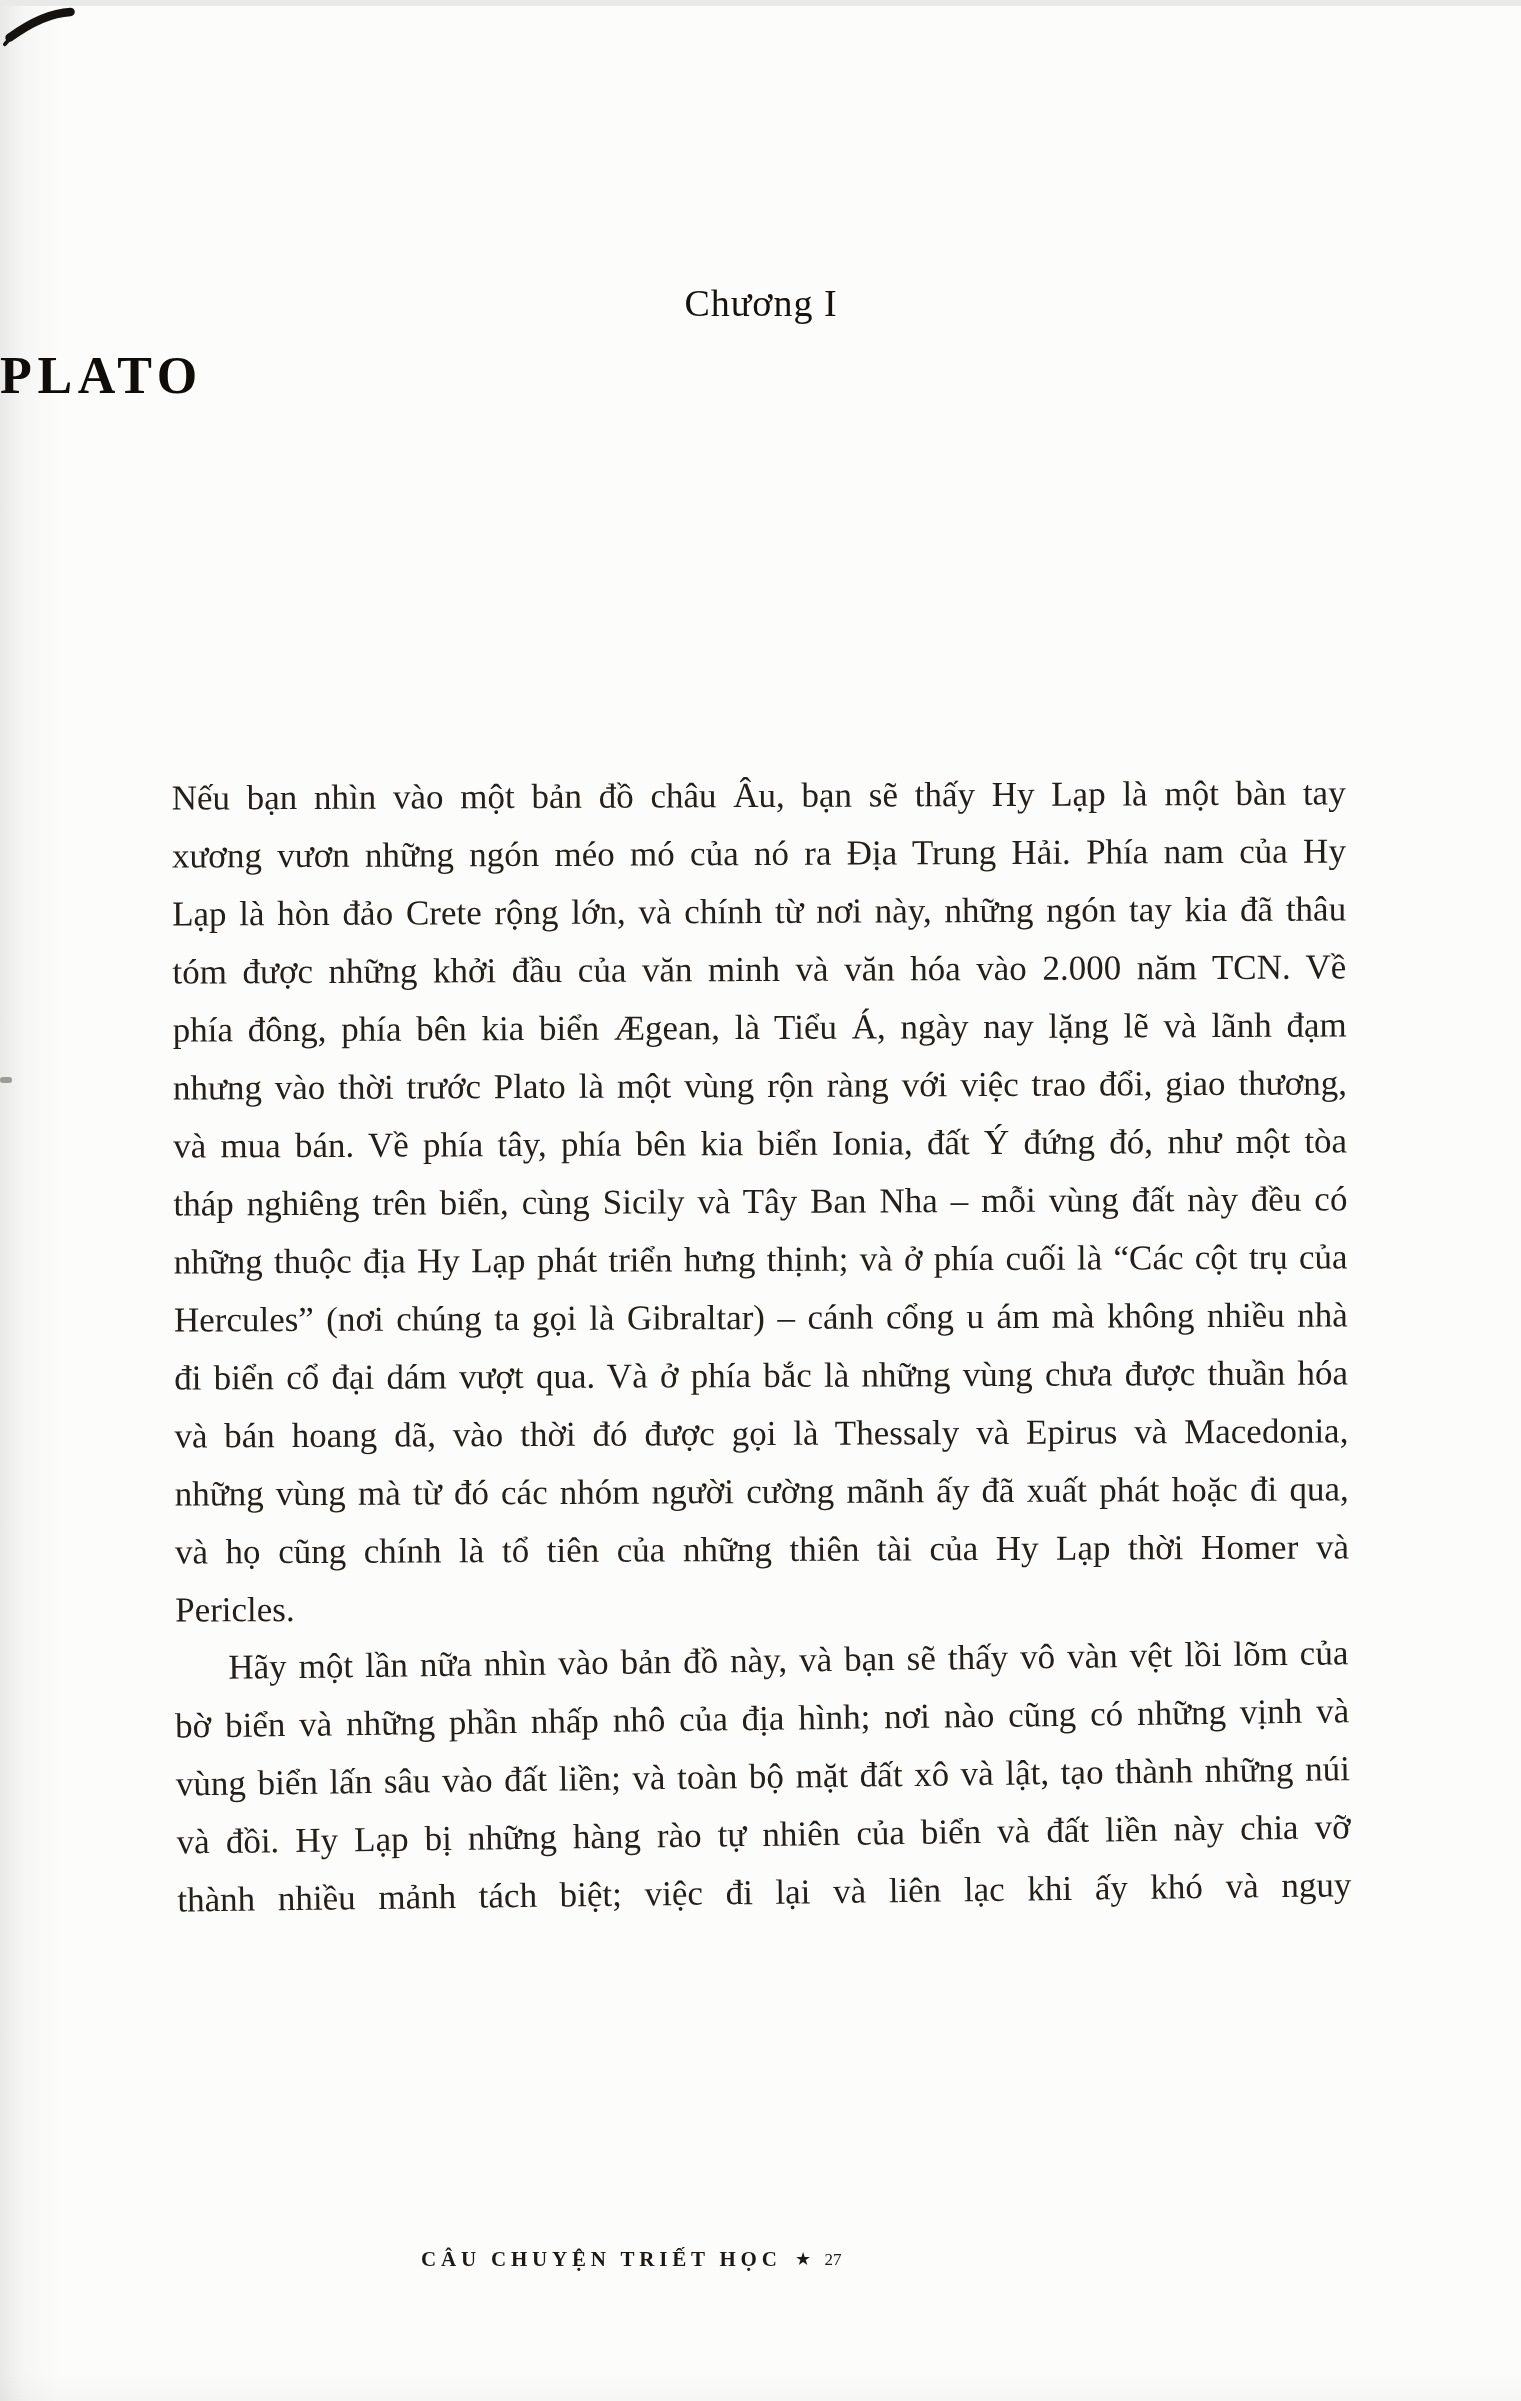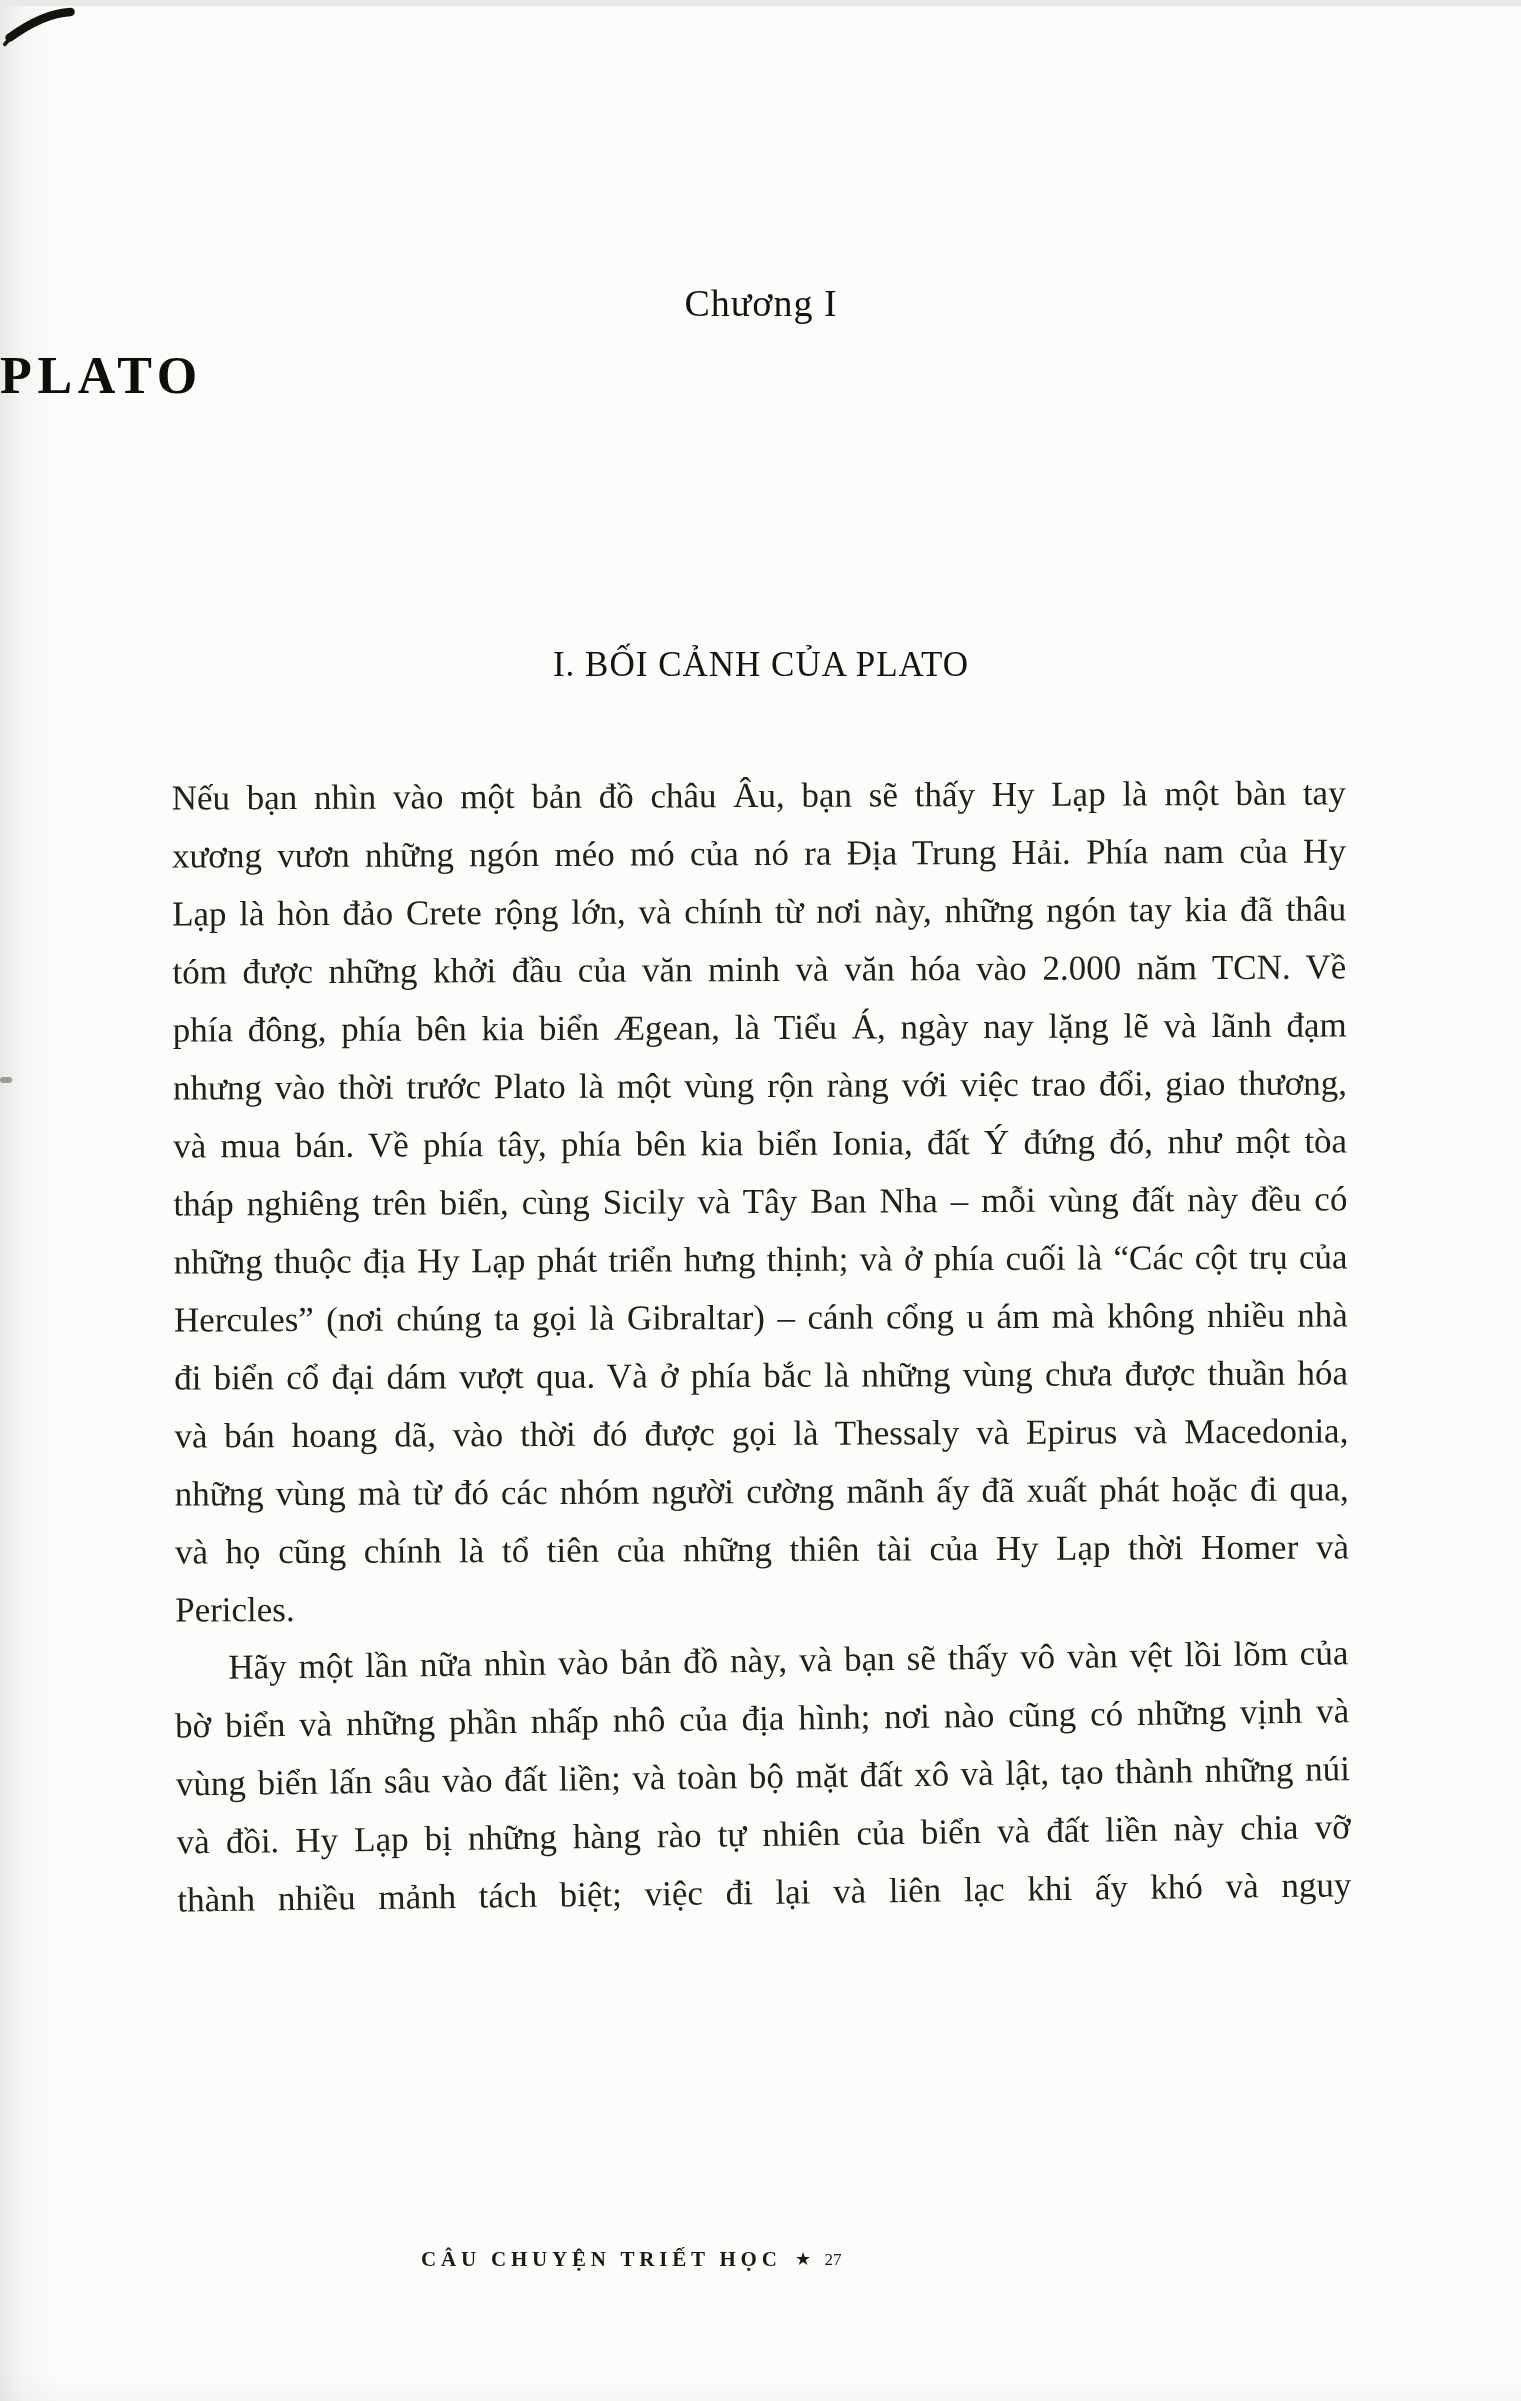--- a/index.html
+++ b/index.html
@@ -124,21 +124,20 @@
       <path d="M10 32 L3 40" fill="none" stroke="#15130f" stroke-width="4" stroke-linecap="round"></path>
     </svg>
   </span>
 
   <div class="edge-mark"></div>
 
   <div class="chapter-label">Chương I</div>
 
   <div class="chapter-title">PLATO</div>
 
-  <div class="section-heading">I. BỐI CẢNH CỦA PLATO</div>
 
   <div class="body-text">
     <p class="para para-1">Nếu bạn nhìn vào một bản đồ châu Âu, bạn sẽ thấy Hy Lạp là một bàn tay xương vươn những ngón méo mó của nó ra Địa Trung Hải. Phía nam của Hy Lạp là hòn đảo Crete rộng lớn, và chính từ nơi này, những ngón tay kia đã thâu tóm được những khởi đầu của văn minh và văn hóa vào 2.000 năm TCN. Về phía đông, phía bên kia biển Ægean, là Tiểu Á, ngày nay lặng lẽ và lãnh đạm nhưng vào thời trước Plato là một vùng rộn ràng với việc trao đổi, giao thương, và mua bán. Về phía tây, phía bên kia biển Ionia, đất Ý đứng đó, như một tòa tháp nghiêng trên biển, cùng Sicily và Tây Ban Nha – mỗi vùng đất này đều có những thuộc địa Hy Lạp phát triển hưng thịnh; và ở phía cuối là “Các cột trụ của Hercules” (nơi chúng ta gọi là Gibraltar) – cánh cổng u ám mà không nhiều nhà đi biển cổ đại dám vượt qua. Và ở phía bắc là những vùng chưa được thuần hóa và bán hoang dã, vào thời đó được gọi là Thessaly và Epirus và Macedonia, những vùng mà từ đó các nhóm người cường mãnh ấy đã xuất phát hoặc đi qua, và họ cũng chính là tổ tiên của những thiên tài của Hy Lạp thời Homer và Pericles.</p>
     <p class="para para-2">Hãy một lần nữa nhìn vào bản đồ này, và bạn sẽ thấy vô vàn vệt lồi lõm của bờ biển và những phần nhấp nhô của địa hình; nơi nào cũng có những vịnh và vùng biển lấn sâu vào đất liền; và toàn bộ mặt đất xô và lật, tạo thành những núi và đồi. Hy Lạp bị những hàng rào tự nhiên của biển và đất liền này chia vỡ thành nhiều mảnh tách biệt; việc đi lại và liên lạc khi ấy khó và nguy</p>
   </div>
 
   <div class="footer">
     <span class="footer-title">CÂU CHUYỆN TRIẾT HỌC</span>
     <span class="footer-star">★</span>
     <span class="footer-page">27</span>

